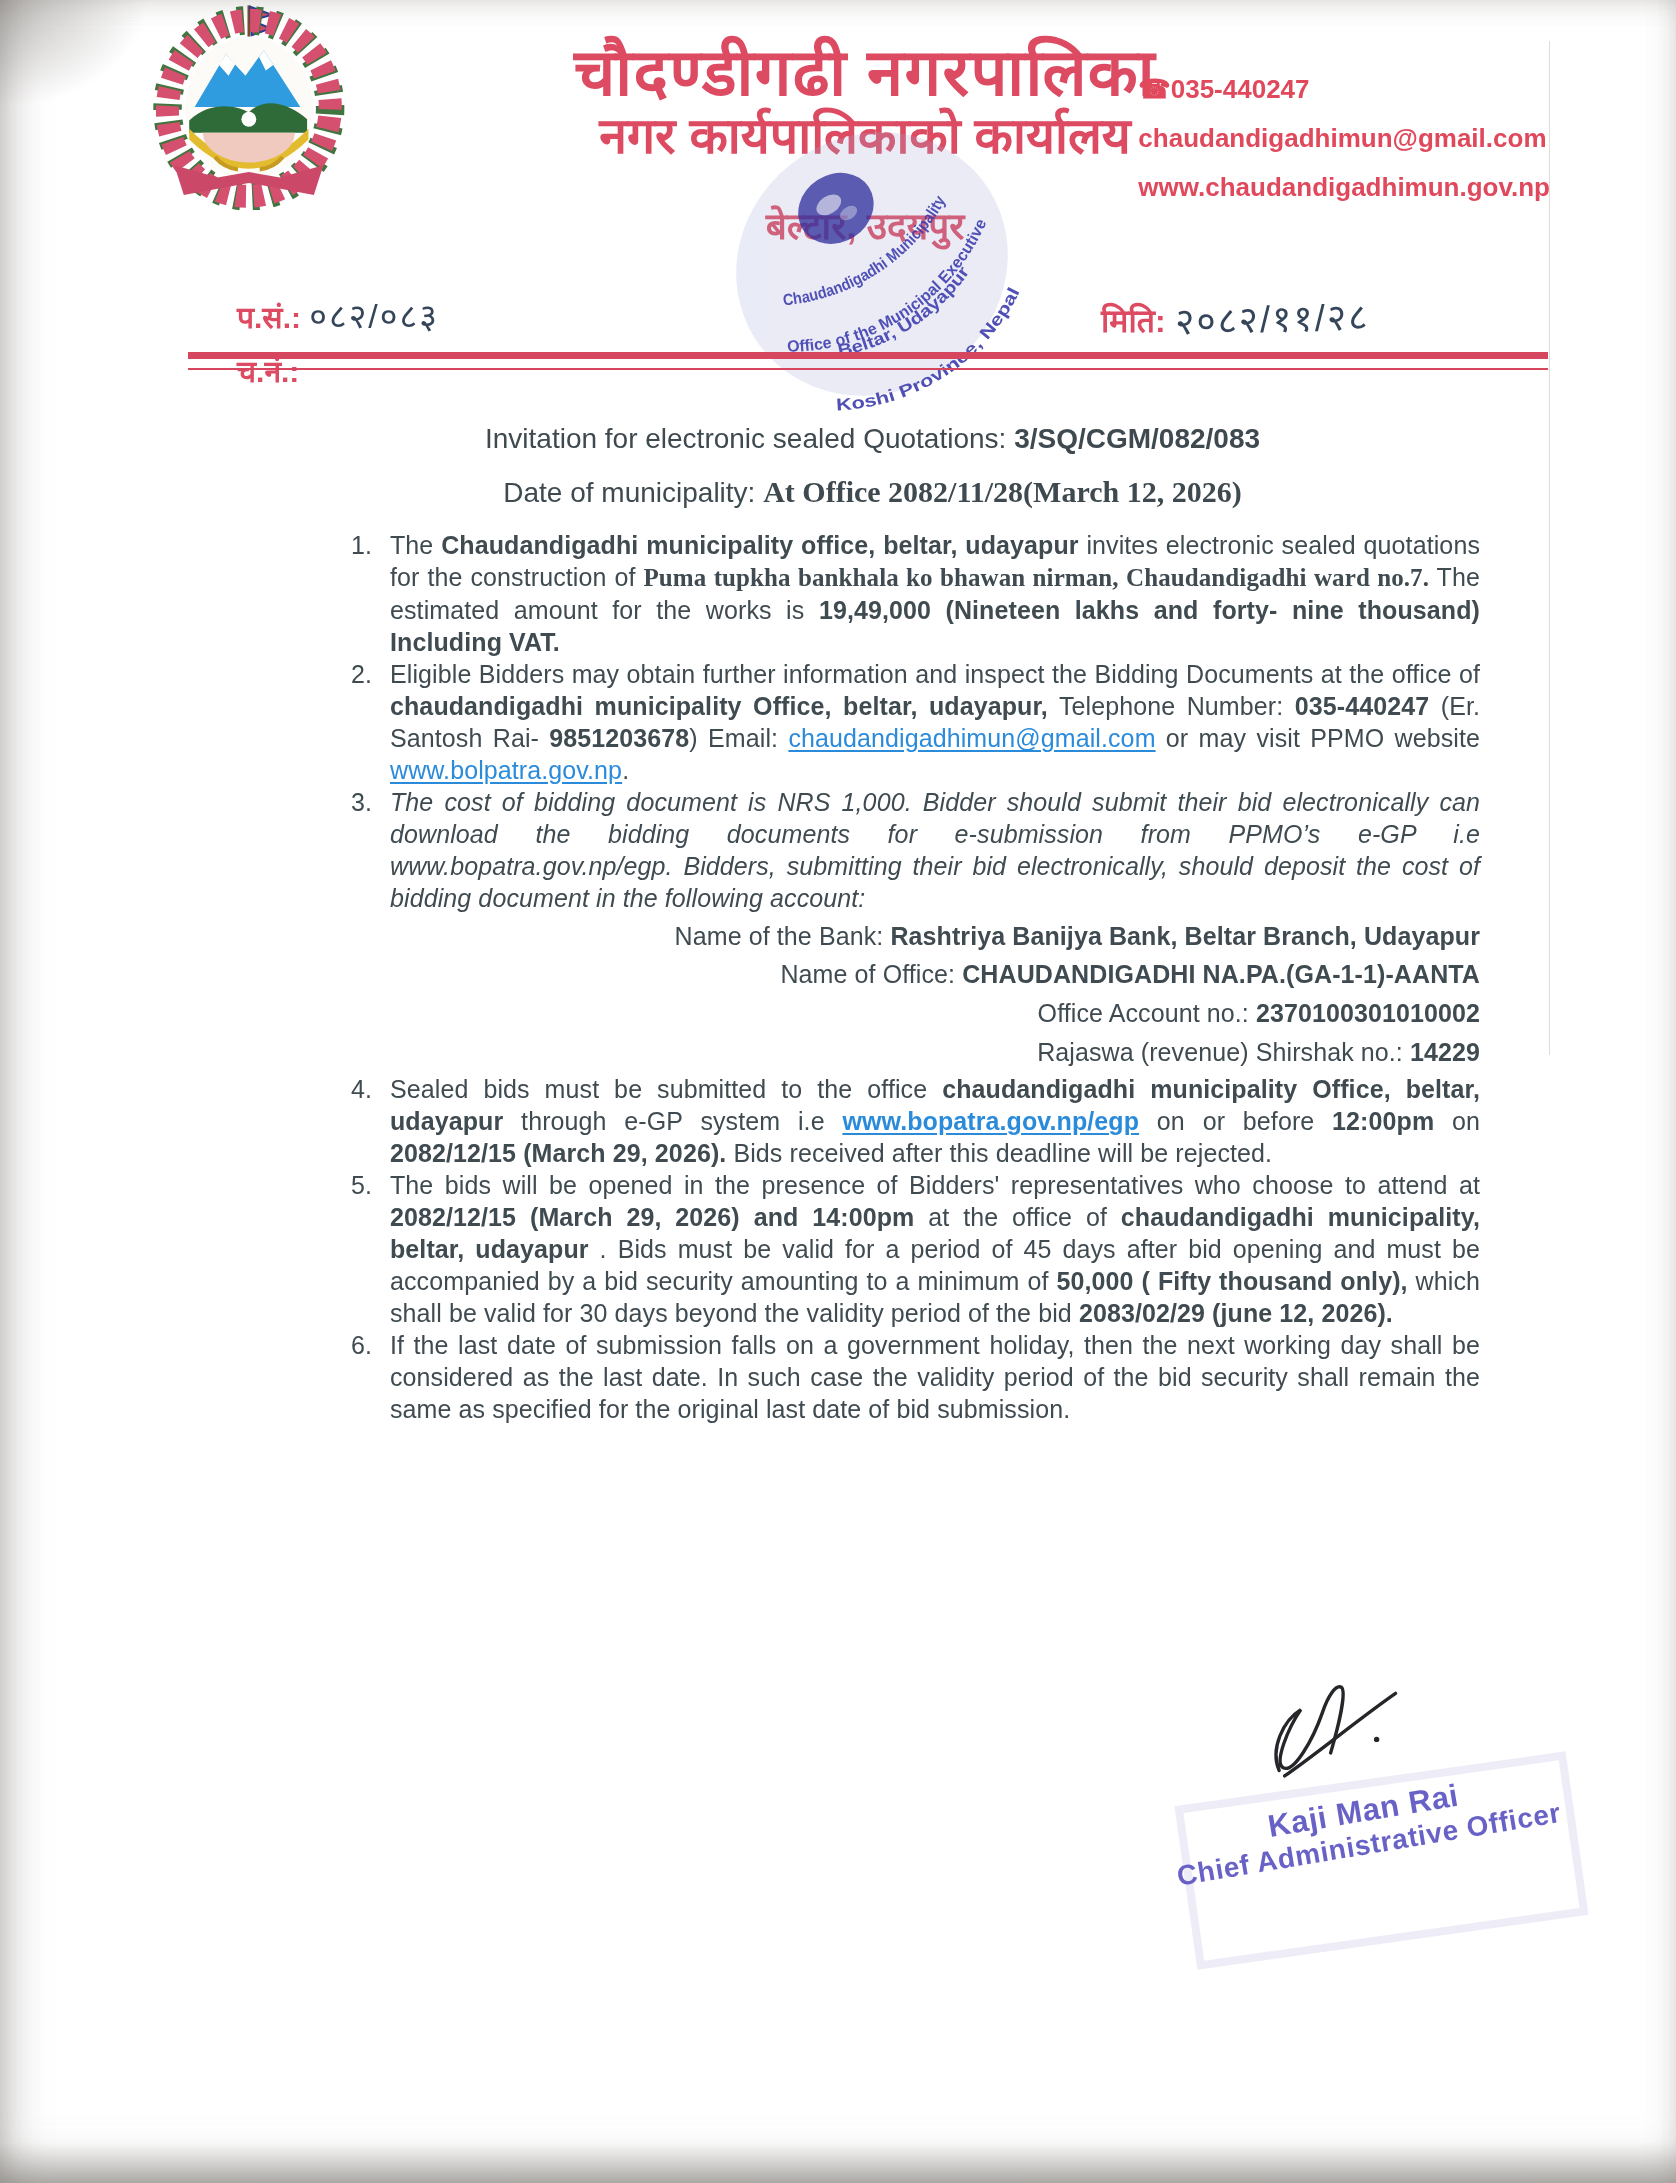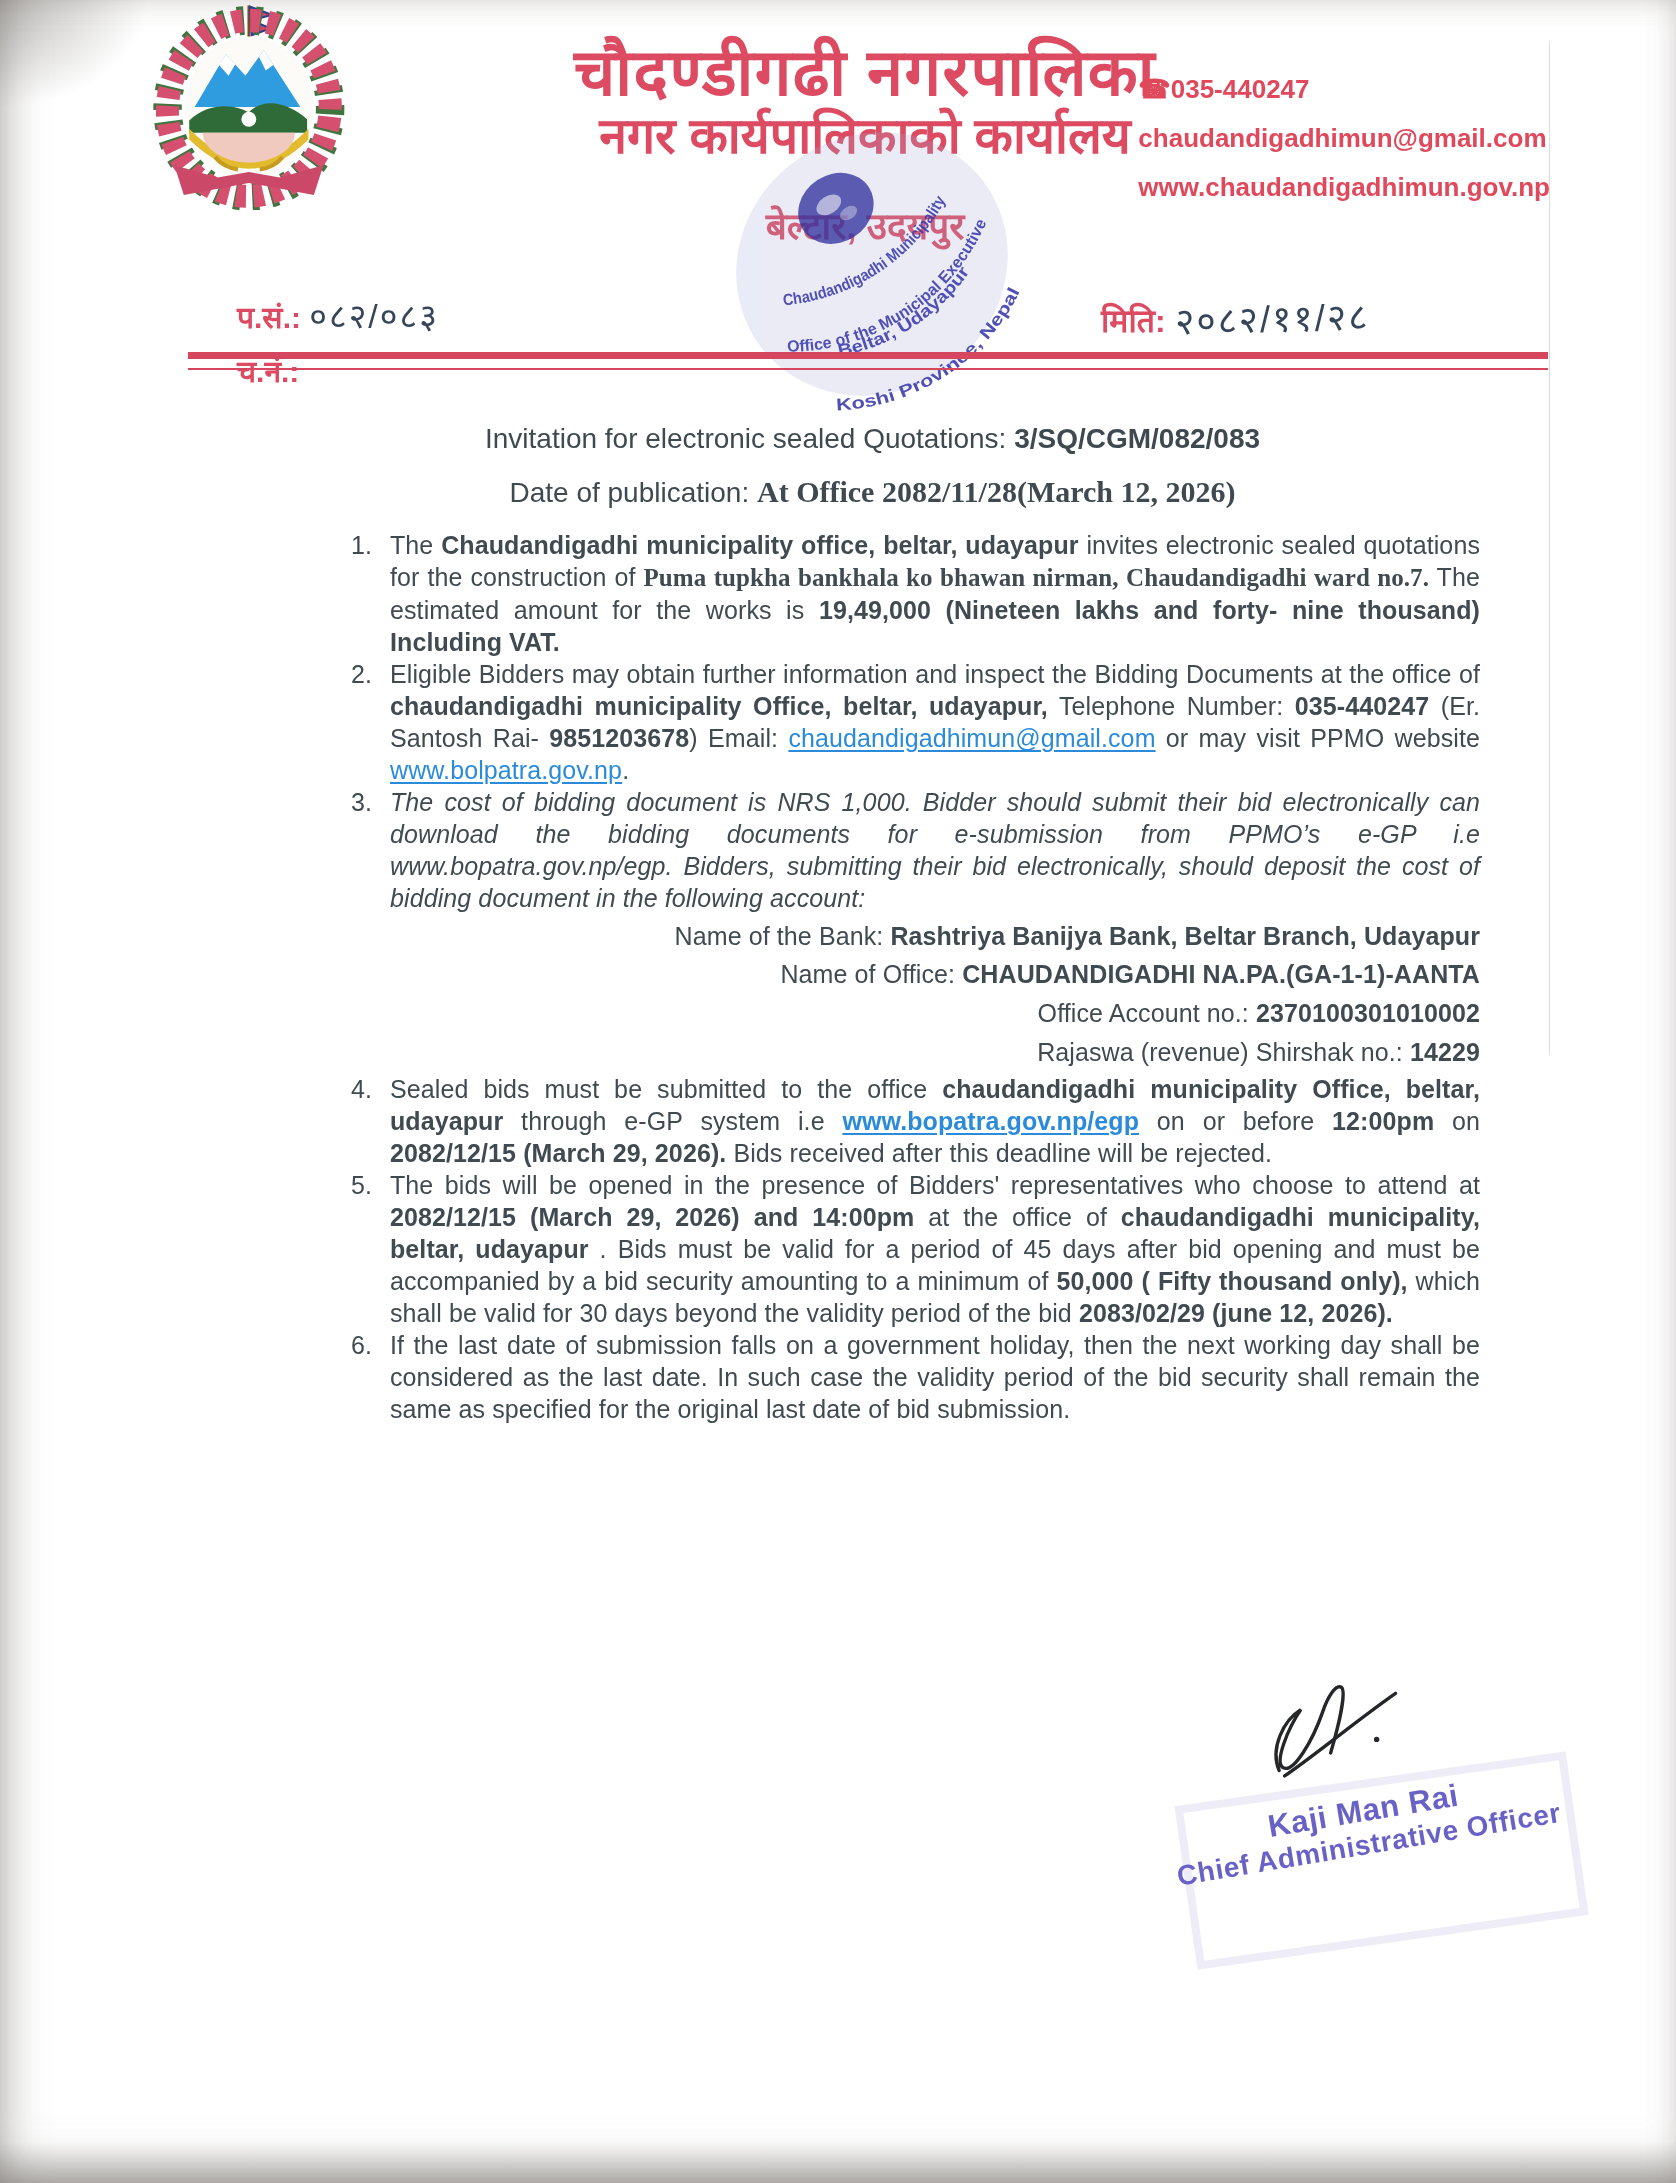--- a/index.html
+++ b/index.html
@@ -132,21 +132,21 @@
     </g>
   </svg>
 
   <div class="abs redline"></div>
 
   <div class="abs titles">
     <div>
       <span>Invitation for electronic sealed Quotations: </span><span class="tbold">3/SQ/CGM/082/083</span>
     </div>
     <div>
-      <span>Date of publication: </span><span class="tserif">At Office 2082/11/28(March 12, 2026)</span>
+      <span>Date of municipality: </span><span class="tserif">At Office 2082/11/28(March 12, 2026)</span>
     </div>
   </div>
 
   <div class="abs list" id="list">
       <div class="item">
         <span class="num">1.</span>
         <div class="para"><span class="sr">The </span><span class="sb">Chaudandigadhi municipality office, beltar, udayapur</span><span class="sr"> invites electronic sealed quotations for the construction of </span><span class="sbs">Puma tupkha bankhala ko bhawan nirman, Chaudandigadhi ward no.7.</span><span class="sr"> The estimated amount for the works is </span><span class="sb">19,49,000 (Nineteen lakhs and forty- nine thousand) Including VAT.</span></div>
       </div>
       <div class="item">
         <span class="num">2.</span>

